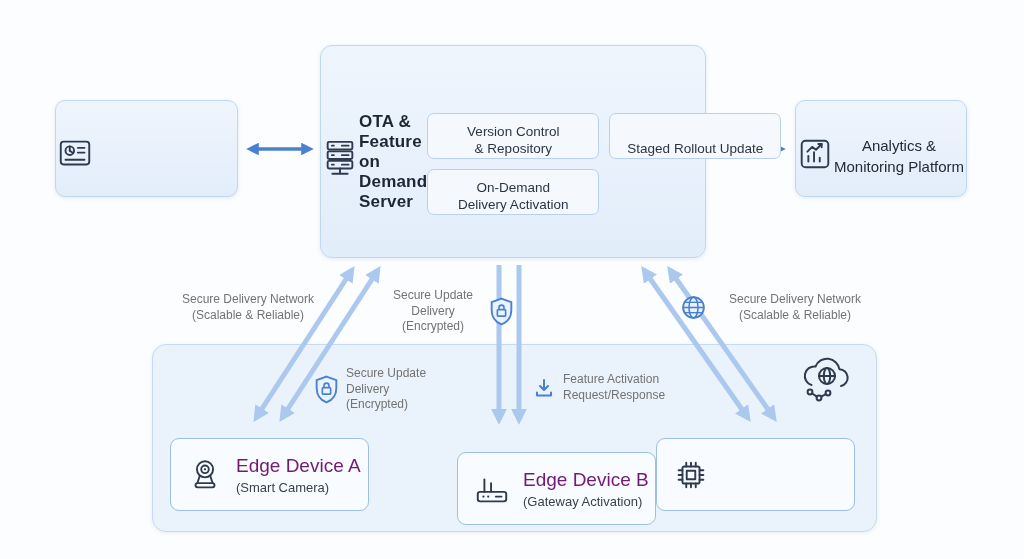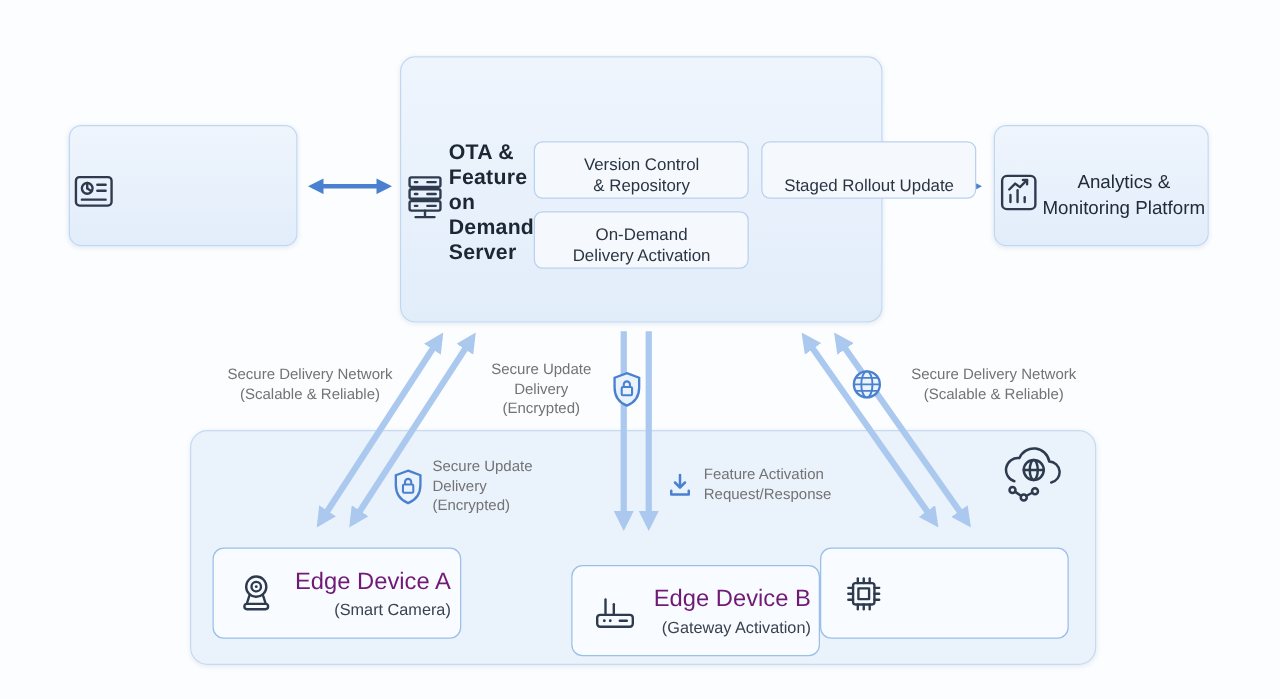--- a/index.html
+++ b/index.html
@@ -44,21 +44,21 @@
     box-shadow:0 1px 4px rgba(110,145,190,.15);
     z-index:0;
   }
   .device-card{
     position:absolute;width:199px;height:73px;box-sizing:border-box;
     background:#f8fbff;border:1.5px solid #9cbfe8;border-radius:9px;
     display:flex;align-items:center;gap:12px;padding-left:15px;
     z-index:2;
   }
   .device-name{font-size:19px;font-weight:400;color:#701a75;line-height:1.35;}
-  .device-type{font-size:13px;color:#39424e;line-height:1.35;text-align:right;}
+  .device-type{font-size:13px;color:#39424e;line-height:1.35;}
 
   .pre{white-space:pre-line;}
   .conn{
     position:absolute;z-index:3;display:flex;gap:7px;
     font-size:12px;color:#737373;line-height:1.3;
   }
   .conn .txt-c{text-align:center;}
   .conn .txt-l{text-align:left;}
   .icon{display:flex;align-items:center;justify-content:center;}
   .cloud-wrap{position:absolute;left:796px;top:352px;z-index:2;}

